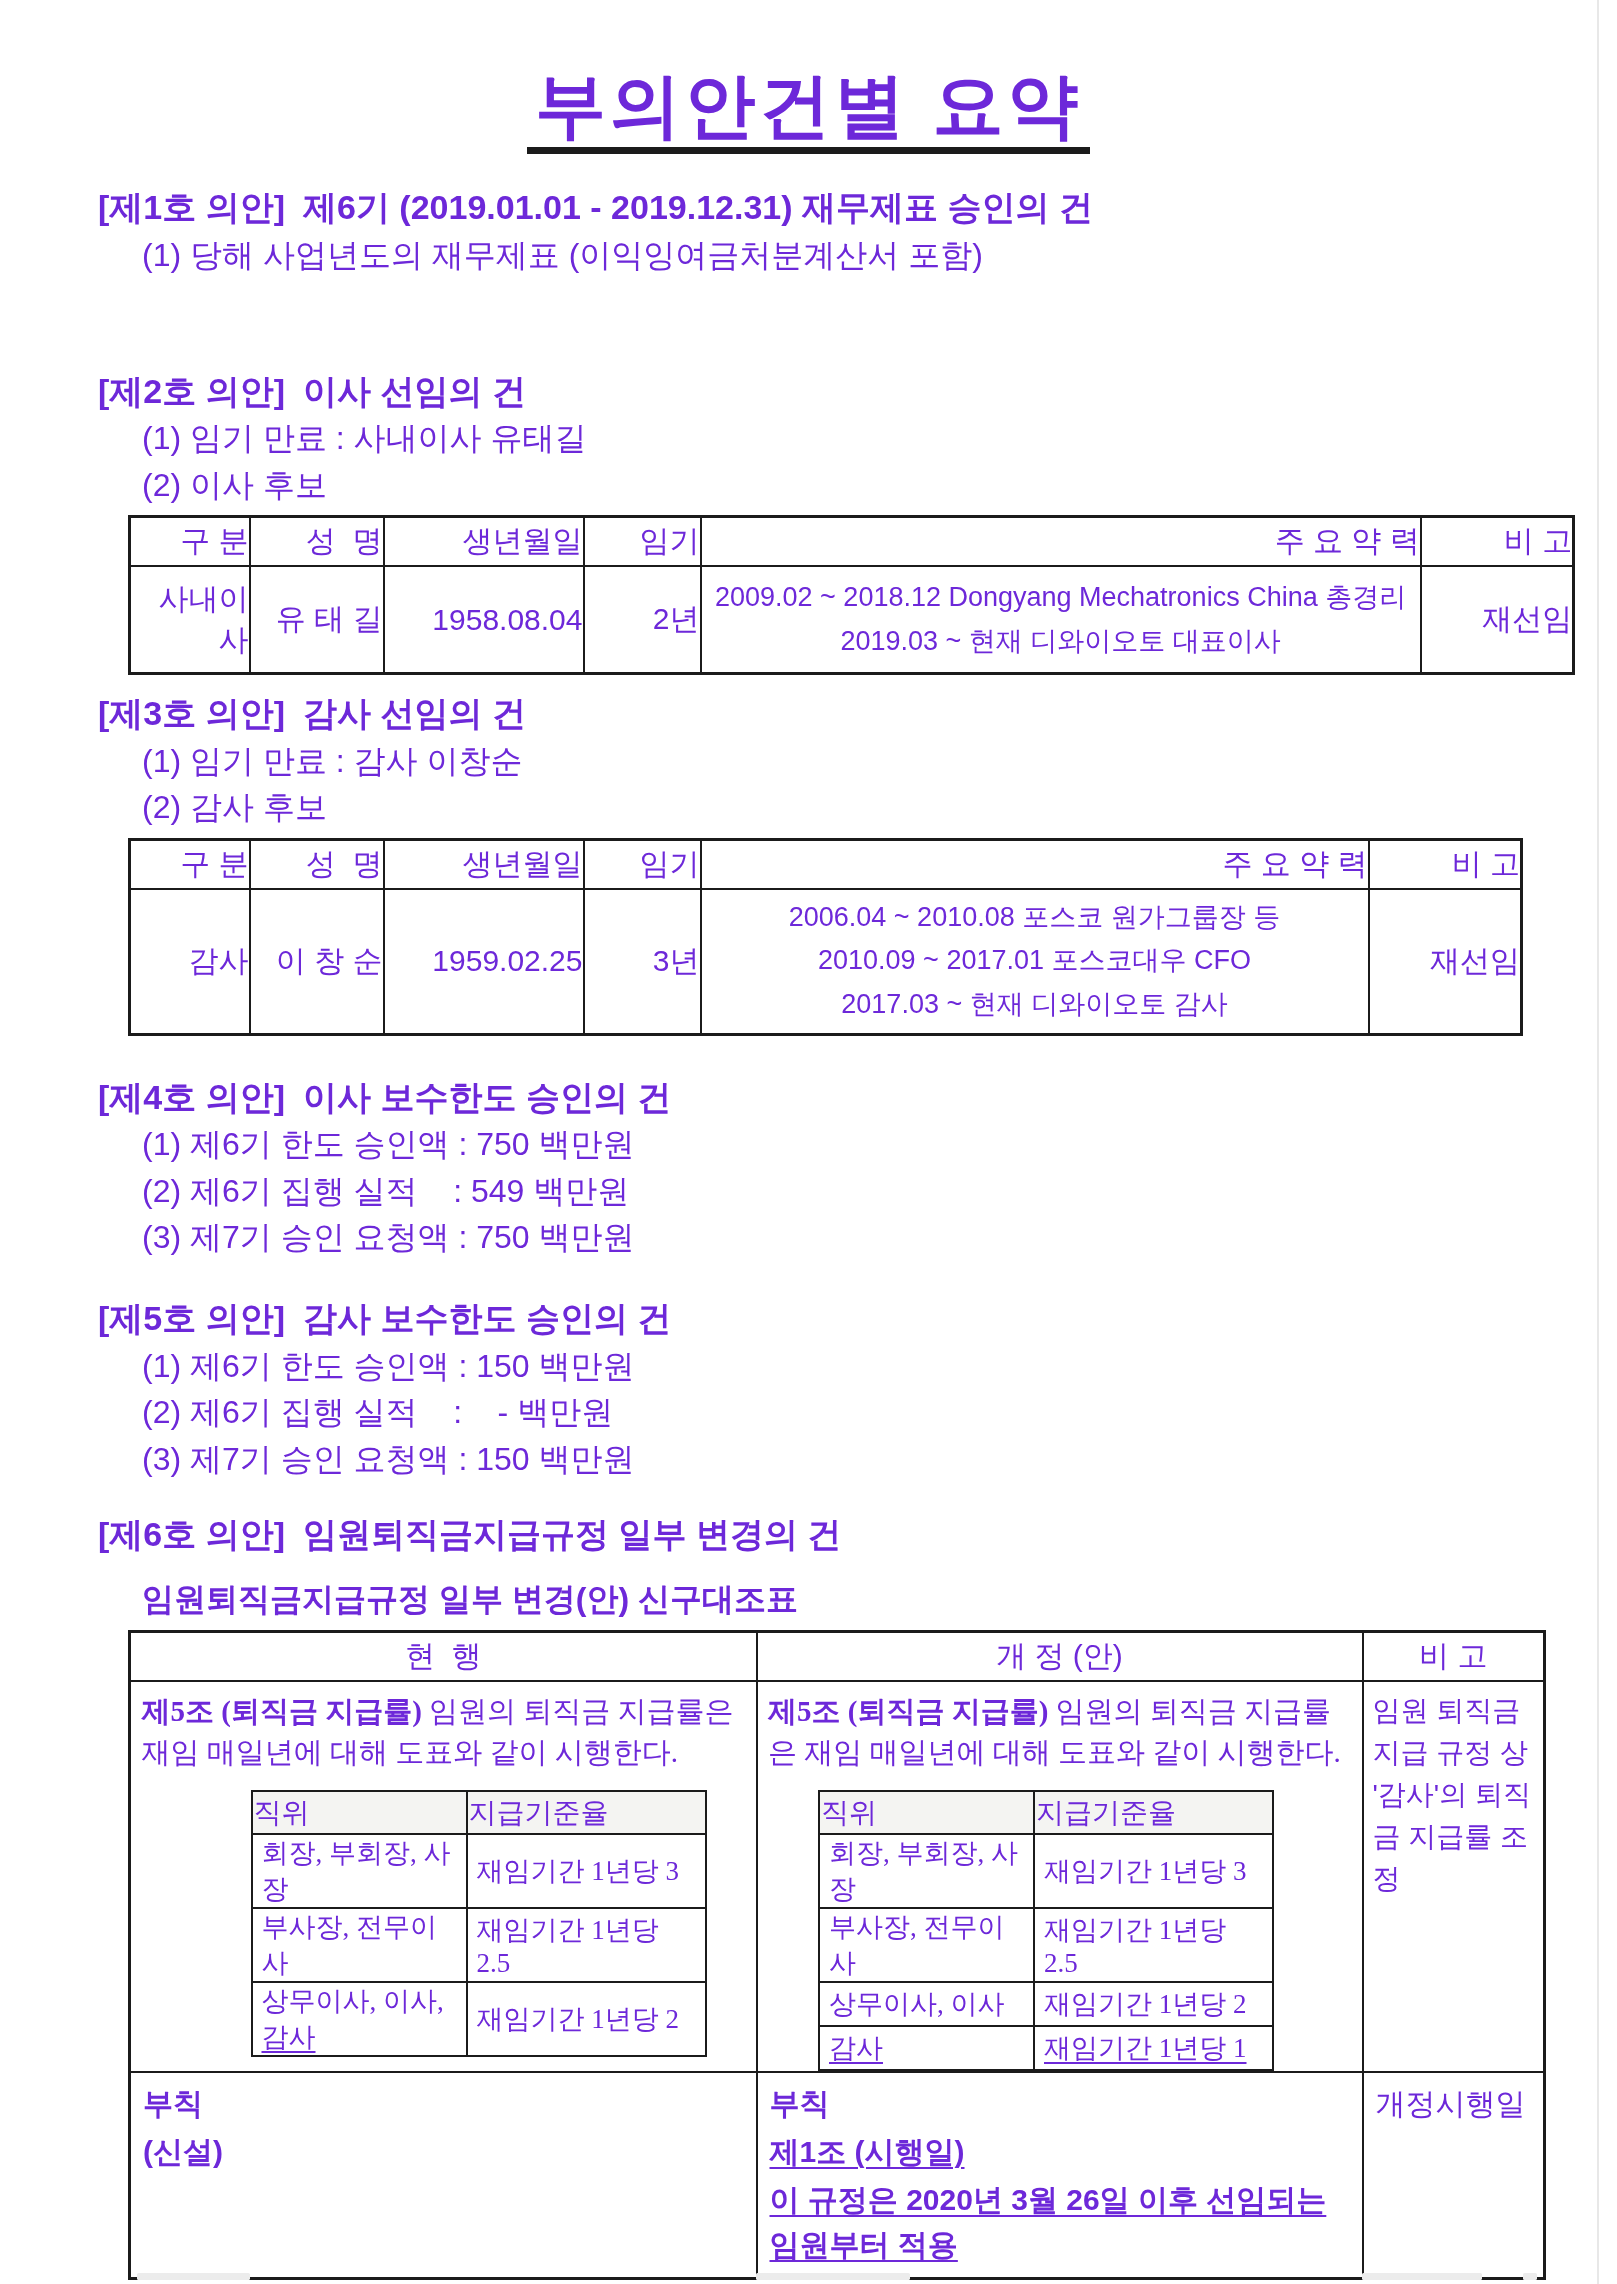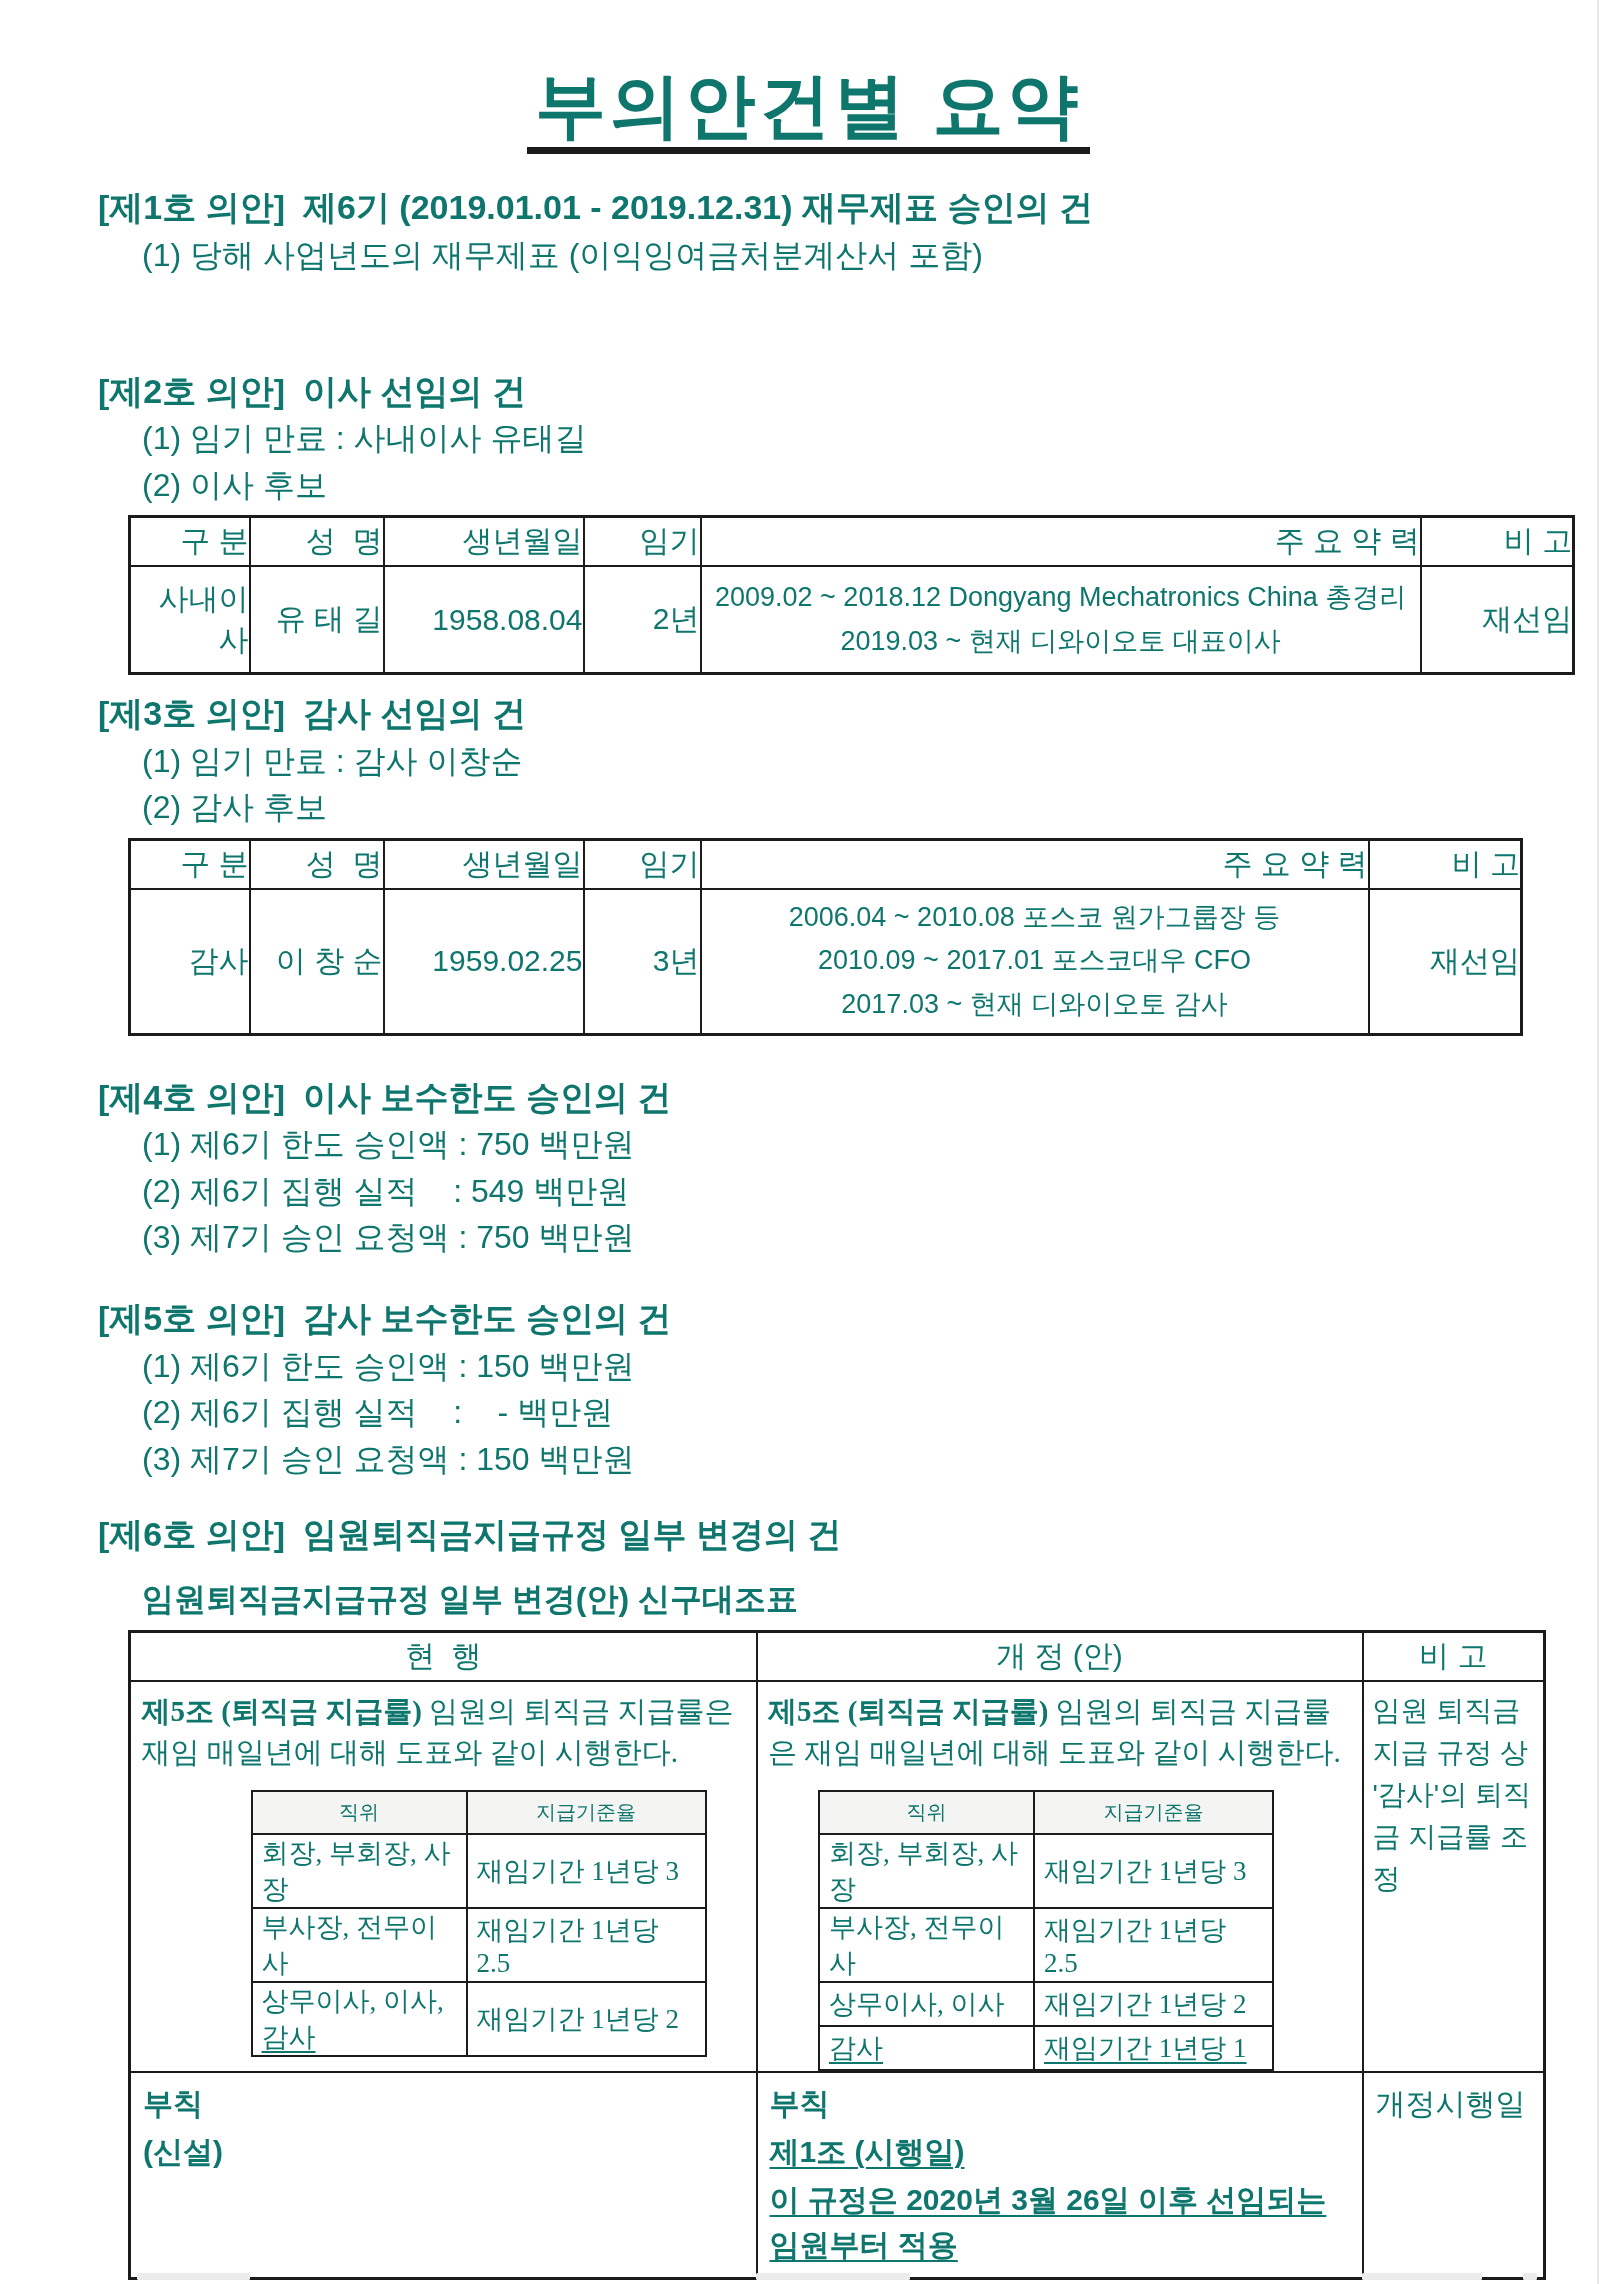--- a/index.html
+++ b/index.html
@@ -1,18 +1,18 @@
 <!DOCTYPE html>
 <html lang="ko" style="font-size:12px"><head>
 <meta charset="utf-8">
 <style>
   html,body { margin:0; padding:0; background:#ffffff; }
   .page {
     position:relative; width:1617px; height:2284px; background:#ffffff;
-    color:#0f766e; font-family:"Liberation Sans","DejaVu Sans",sans-serif;
+    color:#6d28d9; font-family:"Liberation Sans","DejaVu Sans",sans-serif;
     overflow:hidden;
   }
   
   .title-wrap { text-align:center; padding-top:66px; }
   .doc-title {
     display:inline-block; font-size:71px; font-weight:bold; letter-spacing:3.8px;
     line-height:1.12; border-bottom:7.5px solid #1b1b1b; padding:0 7.5px 1.5px 7.5px;
   }
   
   .section { margin-left:98px; }
@@ -39,21 +39,21 @@
   .compare th, .compare td { border:2.3px solid #1b1b1b; }
   .compare th { height:45px; font-size:30px; font-weight:normal; vertical-align:middle; white-space:pre; }
   .compare td { vertical-align:top; text-align:left; }
   .compare td.main { height:324px; padding:9px 10.5px 0 10.5px;font-family:Liberation Serif, serif; }
   .clause { font-size:29px; line-height:1.42; }
   .b { font-weight:bold; }
   .u { text-decoration:underline; text-decoration-thickness:2.3px; text-underline-offset:4.5px; }
   .inner { border-collapse:collapse; table-layout:fixed; border:2.3px solid #1b1b1b; margin-top:16.6px; }
   .inner-current { margin-left:109px; }
   .inner-revised { margin-left:50px; }
-  .inner th { height:39px; font-size:20px; font-weight:normal; text-align:center; background:#f4f4f2; border:2.3px solid #1b1b1b; }
+  .inner th { height:39px; font-size:28px; font-weight:normal; text-align:left; background:#f4f4f2; border:2.3px solid #1b1b1b; }
   .inner td { height:42px; font-size:27px; text-align:left; vertical-align:middle; padding:0 9px; border:2.3px solid #1b1b1b; }
   .note-cell { padding:7.5px 9px; font-size:28px; line-height:1.5; }
   .compare td.appendix { height:148px; padding:7.5px 12px; font-size:30px; line-height:1.5; }
   .appendix div { margin-bottom:3px;font-weight:bold; }
   
   .scan-vline { position:absolute; left:1597px; top:0; width:1.5px; height:2284px; background:#e8e8e8; }
   .scan-smudge { position:absolute; top:2273px; height:6.8px; background:#ececec; border-radius:1.5px; }
   .sm-1 { left:137px; width:113px; }
   .sm-2 { left:756px; width:154px; }
   .sm-3 { left:1362px; width:120px; }

